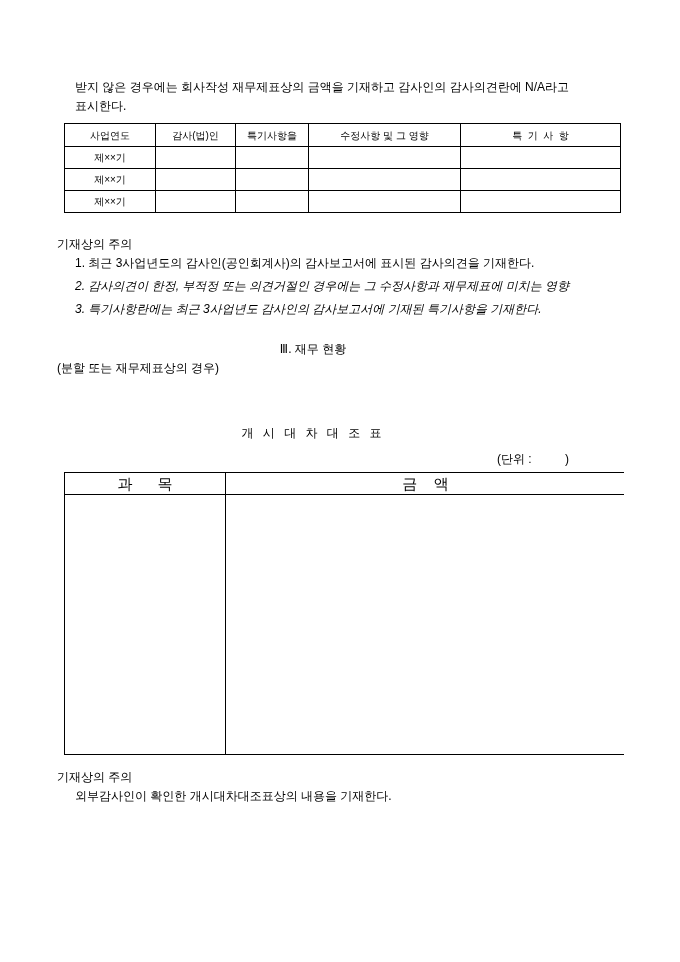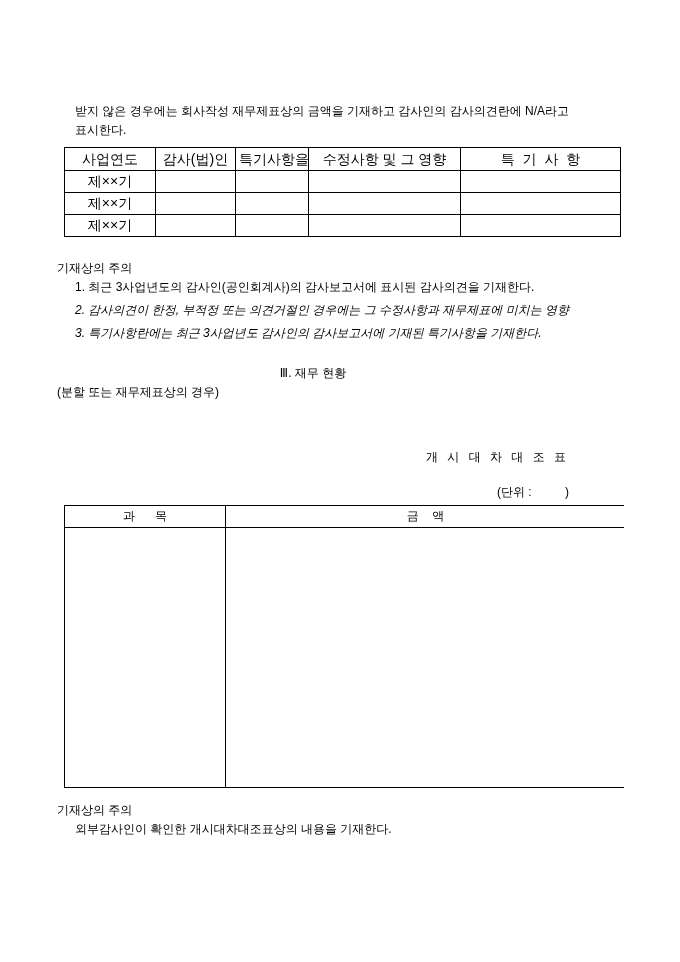--- a/index.html
+++ b/index.html
@@ -5,57 +5,57 @@
   html, body { margin: 0; padding: 0; background: #ffffff; }
   .page {
     width: 624px;
     height: 962px;
     box-sizing: border-box;
     background: #ffffff;
     color: #000000;
     font-family: "Liberation Sans", "DejaVu Sans", sans-serif;
     font-size: 12px;
     line-height: 19px;
-    padding: 102px 55px 0 57px;
+    padding: 78px 55px 0 57px;
     overflow: hidden;
     position: relative;
   }
   .indent { margin-left: 18px; }
   .mt24 { margin-top: 24px; }
   .mt22 { margin-top: 22px; }
   .mt21 { margin-top: 21px; text-align: center; }
   .mt17 { margin-top: 17px; }
   .mt13 { margin-top: 13px; }
   .mt5  { margin-top: 5px; }
-  .mt4  { margin-top: 16px; }
-  .center { text-align: right; margin-top: 46px; }
+  .mt4  { margin-top: 7px; }
+  .center { text-align: center; margin-top: 46px; }
   .right  { text-align: right; }
   .pre    { white-space: pre; }
   .title-spaced { letter-spacing: 3px; white-space: pre; }
 
   table { border-collapse: collapse; table-layout: fixed; }
 
   .t1 { width: 556px; margin: 7px 0 0 7px; }
   .t1 th, .t1 td {
     border: 1px solid #000;
     font-weight: normal;
-    font-size: 14px;
+    font-size: 10px;
     text-align: center;
     padding: 0 3px;
     height: 21px;
     white-space: pre;
     overflow: hidden;
   }
   .t1 th { height: 22px; }
 
   .t2 { width: 561px; margin: 3px 0 0 7px; }
   .t2 th {
     border: 1px solid #000;
     font-weight: normal;
-    font-size: 12px;
+    font-size: 15px;
     text-align: center;
     height: 21px;
     white-space: pre;
     padding: 0;
   }
   .t2 td {
     border: 1px solid #000;
     height: 259px;
     vertical-align: top;
     padding: 0;

